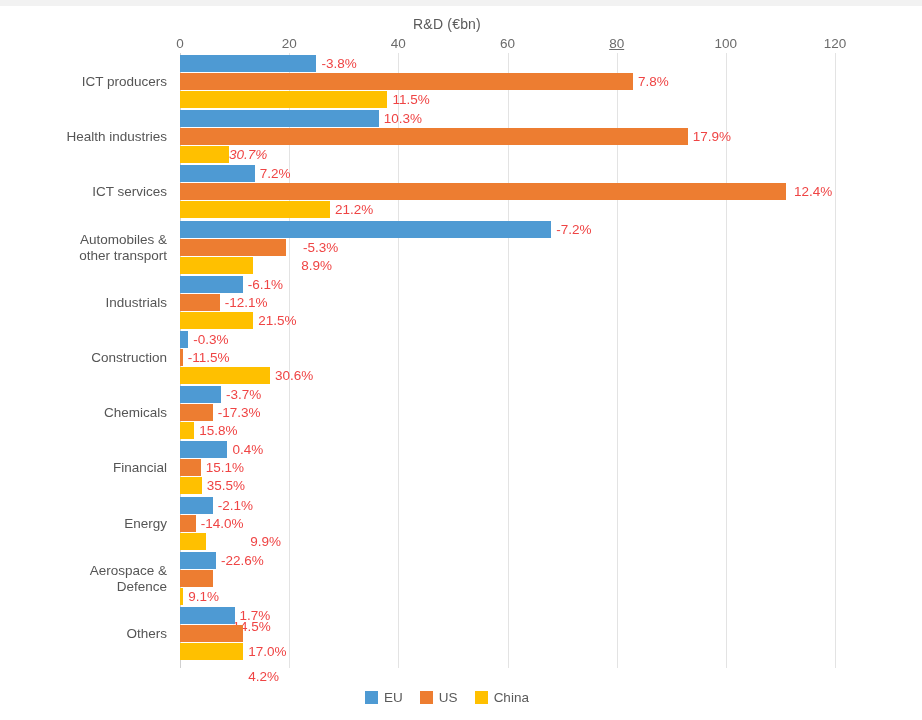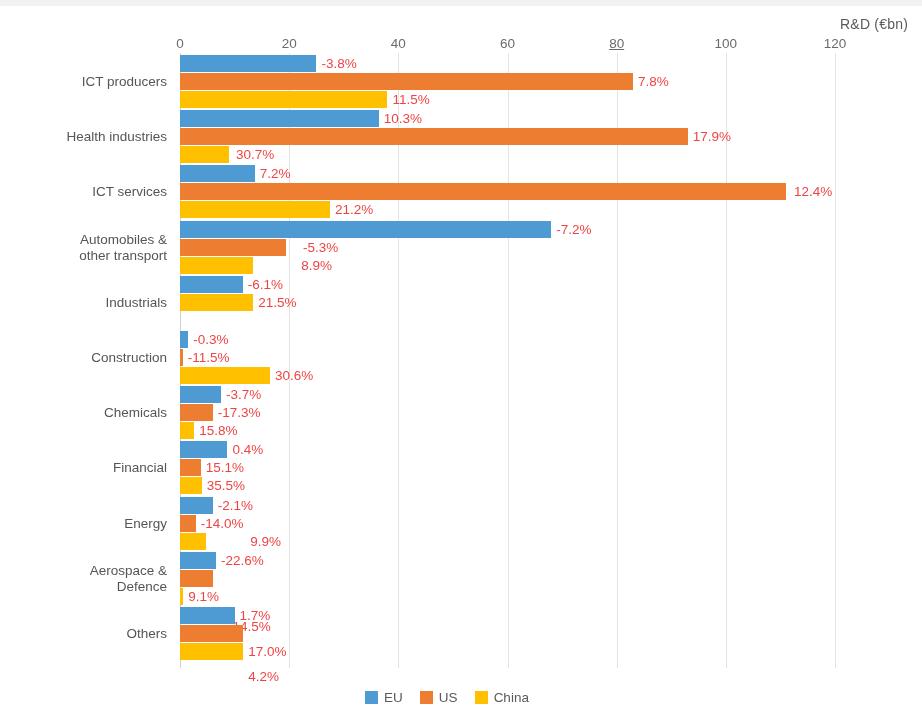--- a/index.html
+++ b/index.html
@@ -15,21 +15,21 @@
     position:absolute;left:0;top:0;width:922px;height:6px;
     background:#f2f2f2;
   }
   #chart{
     position:absolute;left:0;top:0;width:922px;height:720px;
   }
   
   #axis-title{
     position:absolute;
     left:0;top:16px;width:922px;
-    text-align:right;
+    text-align:center;
     font-size:14px;color:#5a5a5a;
     letter-spacing:.2px;
   }
   
   #axis-title span{ position:relative; left:-14px; }
 
   
   #plot{
     position:absolute;
     left:180px; top:53px;
@@ -139,21 +139,21 @@
           <div class="bar-row">
             <div class="bar" style="width: 198.683px; background: rgb(78, 154, 211);"></div>
             <div class="bar-val" style="left: 198.683px;">10.3%</div>
           </div>
           <div class="bar-row">
             <div class="bar" style="width: 507.625px; background: rgb(237, 125, 49);"></div>
             <div class="bar-val" style="left: 507.625px;">17.9%</div>
           </div>
           <div class="bar-row">
             <div class="bar" style="width: 49.125px; background: rgb(255, 192, 0);"></div>
-            <div class="bar-val" style="left: 51px;">30.7%</div>
+            <div class="bar-val" style="left: 44px; font-style: italic;">30.7%</div>
           </div>
         </div>
         <div class="group" style="top: 112.4px; height: 54px;">
           <div class="cat-label">ICT services</div>
           <div class="bar-row">
             <div class="bar" style="width: 74.7792px; background: rgb(78, 154, 211);"></div>
             <div class="bar-val" style="left: 74.7792px;">7.2%</div>
           </div>
           <div class="bar-row">
             <div class="bar" style="width: 605.875px; background: rgb(237, 125, 49);"></div>
@@ -178,20 +178,24 @@
           <div class="bar-row">
             <div class="bar" style="width: 73.1417px; background: rgb(255, 192, 0);"></div>
             <div class="bar-val" style="left: 73.1417px; padding-left: 48px;">8.9%</div>
           </div>
         </div>
         <div class="group" style="top: 222.8px; height: 54px;">
           <div class="cat-label">Industrials</div>
           <div class="bar-row">
             <div class="bar" style="width: 62.7708px; background: rgb(78, 154, 211);"></div>
             <div class="bar-val" style="left: 62.7708px;">-6.1%</div>
+          </div>
+          <div class="bar-row">
+            <div class="bar" style="width: 39.8458px; background: rgb(237, 125, 49);"></div>
+            <div class="bar-val" style="left: 39.8458px;">-12.1%</div>
           </div>
           <div class="bar-row">
             <div class="bar" style="width: 73.1417px; background: rgb(255, 192, 0);"></div>
             <div class="bar-val" style="left: 73.1417px;">21.5%</div>
           </div>
         </div>
         <div class="group" style="top: 278px; height: 54px;">
           <div class="cat-label">Construction</div>
           <div class="bar-row">
             <div class="bar" style="width: 8.1875px; background: rgb(78, 154, 211);"></div>

